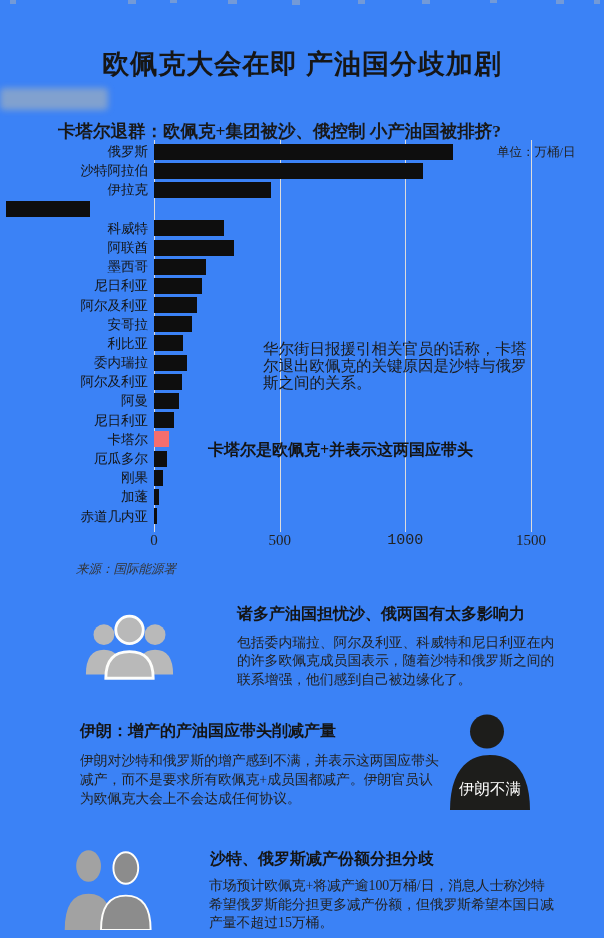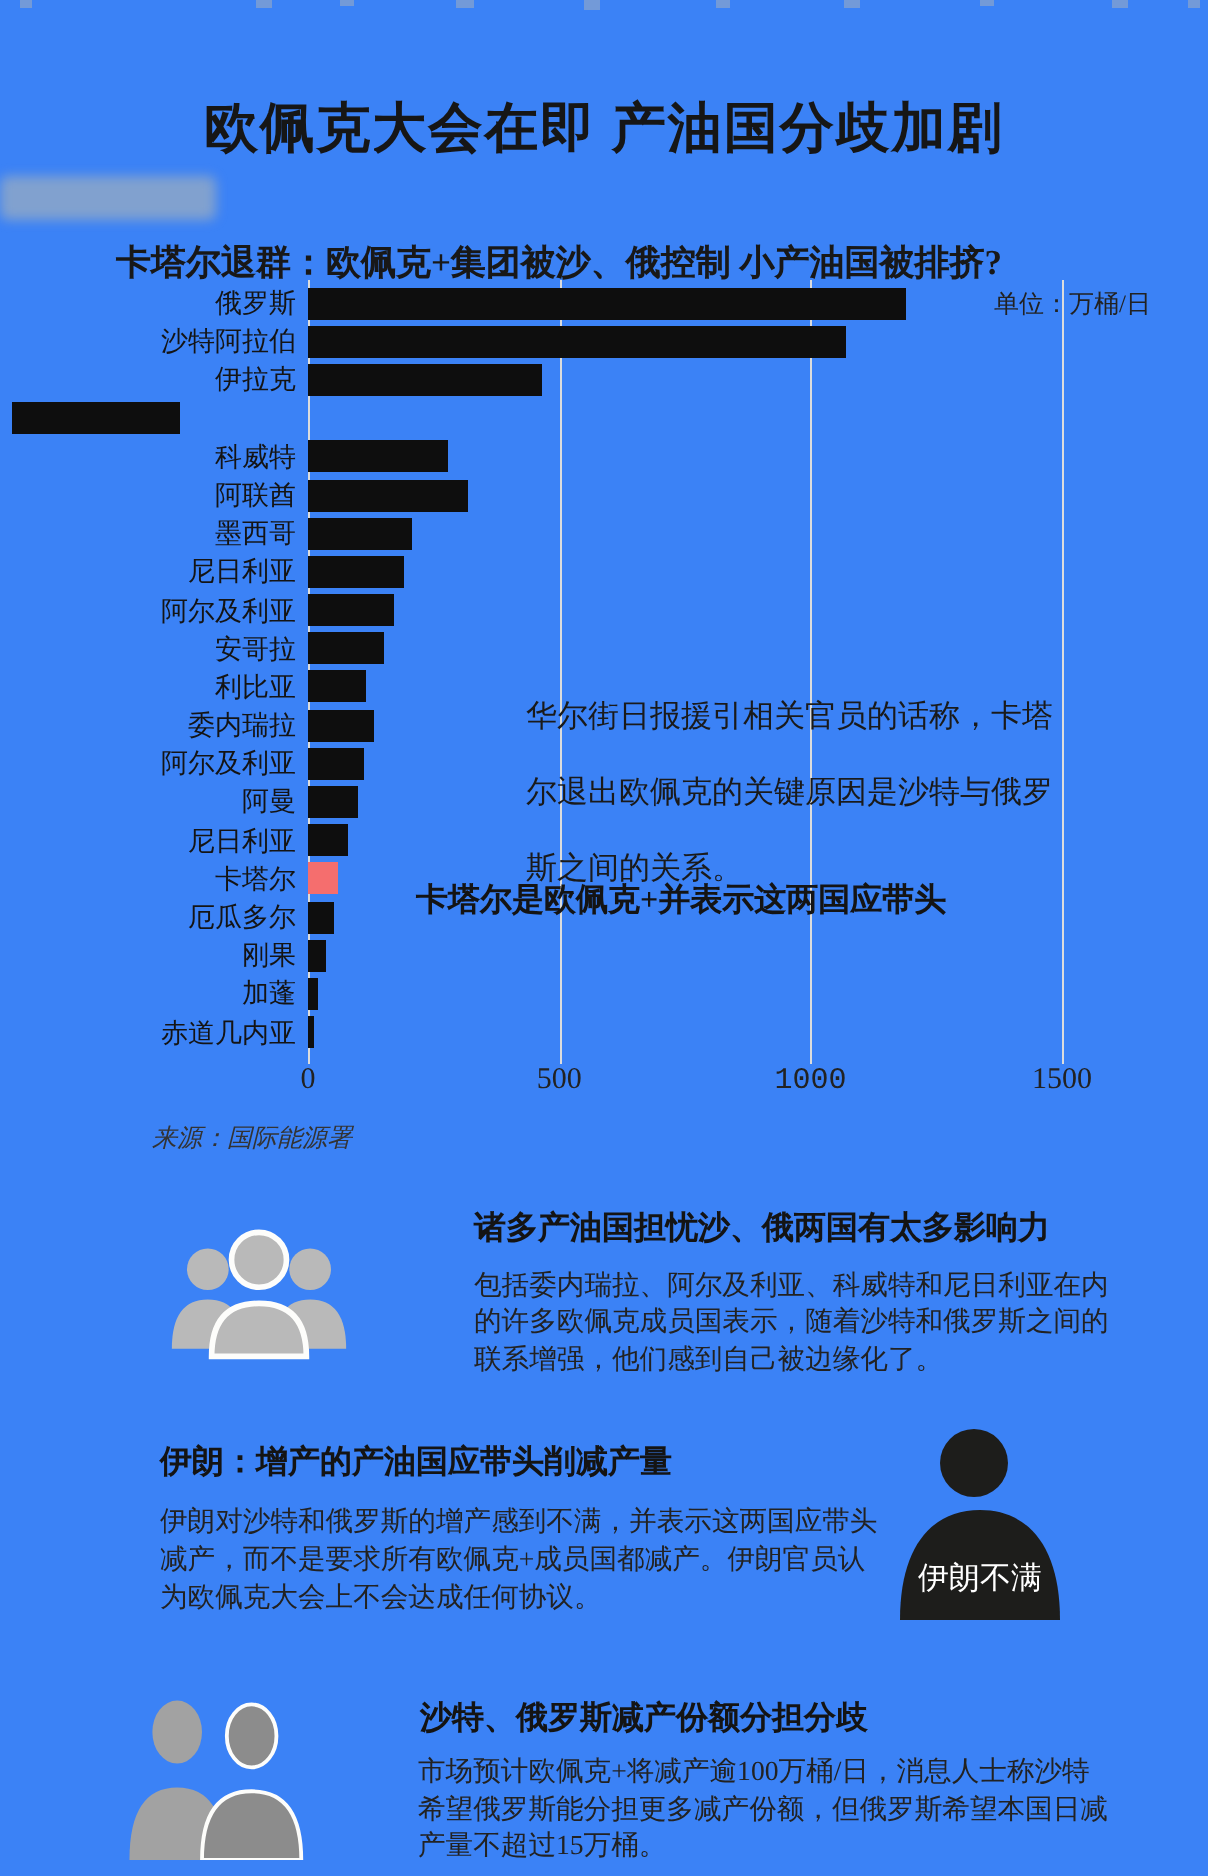--- a/index.html
+++ b/index.html
@@ -16,21 +16,21 @@
   .gridline{position:absolute;top:2px;height:392px;width:1px;background:#dcdcdc;}
   .unit{position:absolute;left:497px;top:6px;font-size:12.5px;color:#222;white-space:nowrap;}
   .rows{position:absolute;left:0;top:4px;width:604px;}
   .bar-row{display:flex;align-items:center;height:19.2px;}
   .bar-label{width:148px;text-align:right;font-size:13.5px;color:#141414;flex:0 0 148px;
              white-space:nowrap;line-height:19.2px;}
   .bar-track{flex:1;position:relative;height:19.2px;margin-left:6px;}
   .bar{position:absolute;left:0;top:1.6px;height:16px;background:#0e0e0e;}
   .xticks{position:absolute;left:0;top:394px;width:604px;height:18px;}
   .xtick{position:absolute;transform:translateX(-50%);font-size:15px;color:#222;}
-  .ann1{position:absolute;left:263px;top:202px;width:330px;font-size:15.5px;line-height:38px;
+  .ann1{position:absolute;left:263px;top:202px;width:330px;font-size:15.5px;line-height:17px;
         color:#1a1a1a;white-space:pre-line;}
   .ann2{position:absolute;left:208px;top:302px;font-size:16px;font-weight:bold;color:#141414;white-space:pre-line;}
   .source{position:absolute;left:76px;top:423px;font-size:12.5px;font-style:italic;color:#333;}
   
   .sec-heading{position:absolute;margin:0;font-size:16px;font-weight:bold;color:#141414;white-space:nowrap;}
   .sec-body{position:absolute;font-size:13.8px;line-height:18.3px;color:#222;white-space:pre-line;}
   .icon-box{position:absolute;}
   .badge{position:absolute;left:446px;top:779px;width:88px;text-align:center;
          font-size:15.5px;color:#ffffff;white-space:nowrap;}
 </style>

